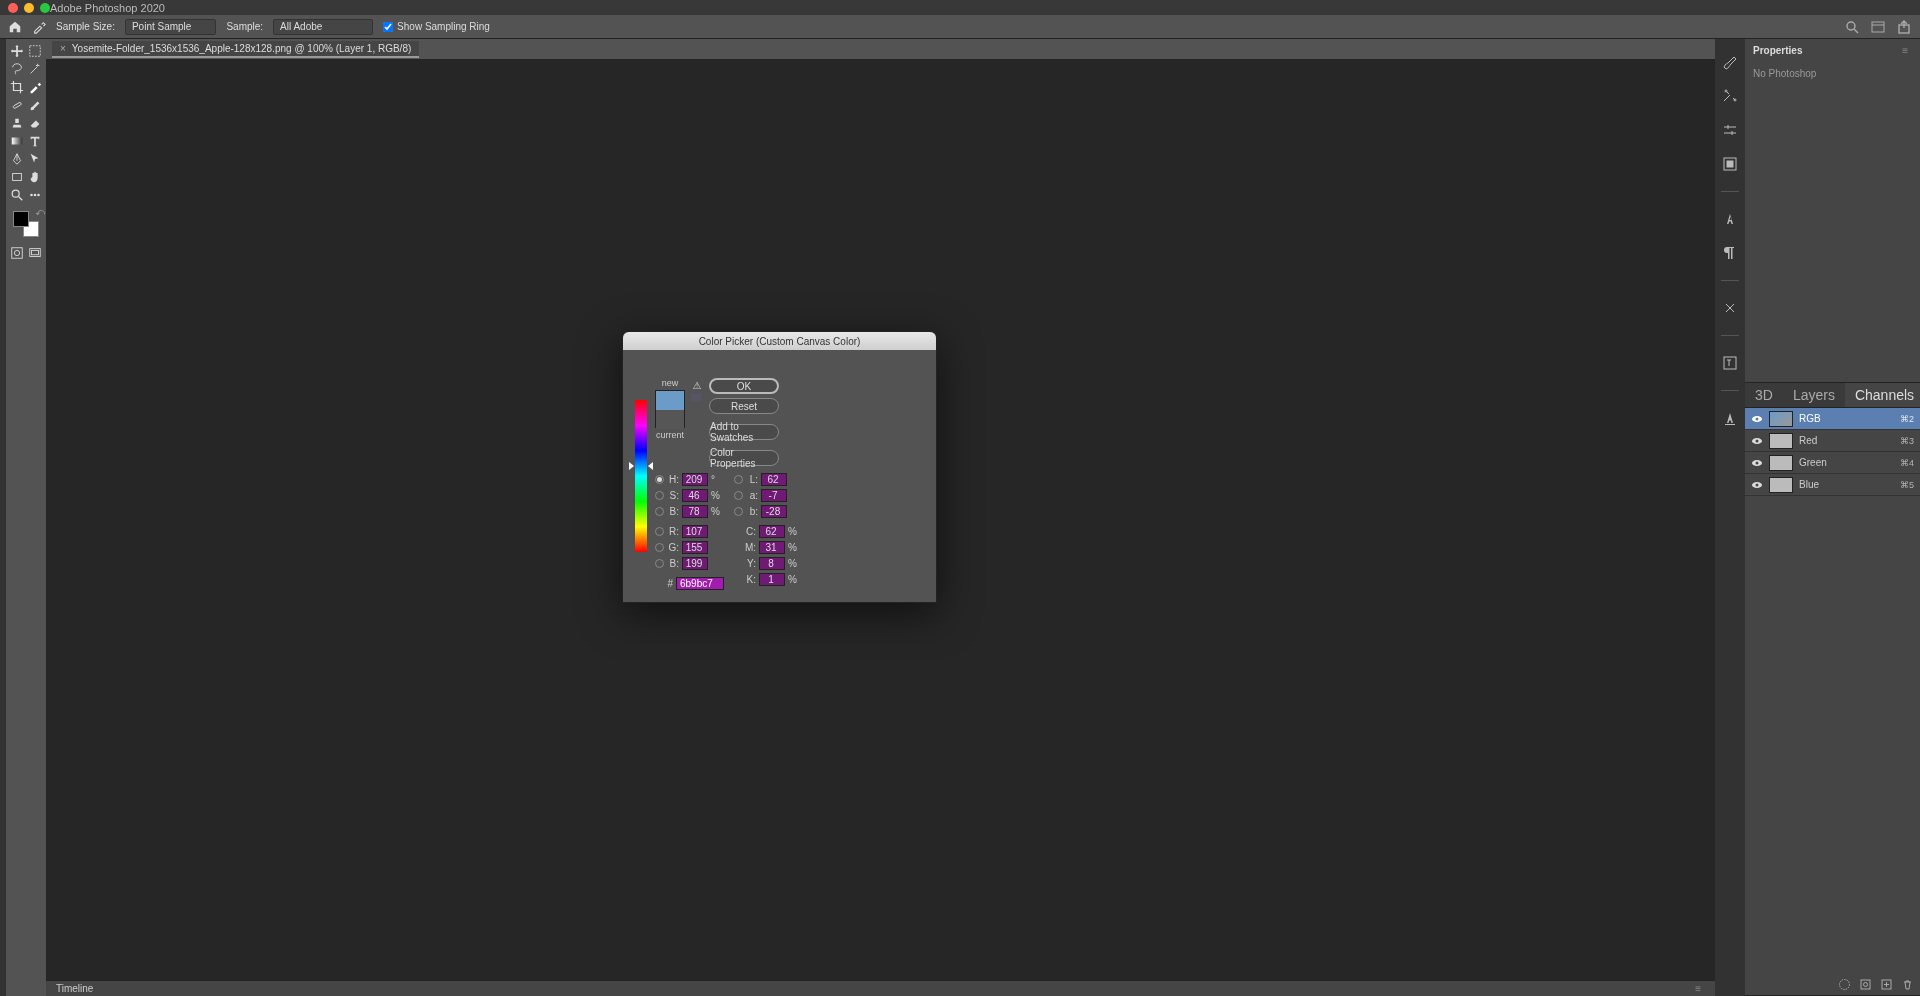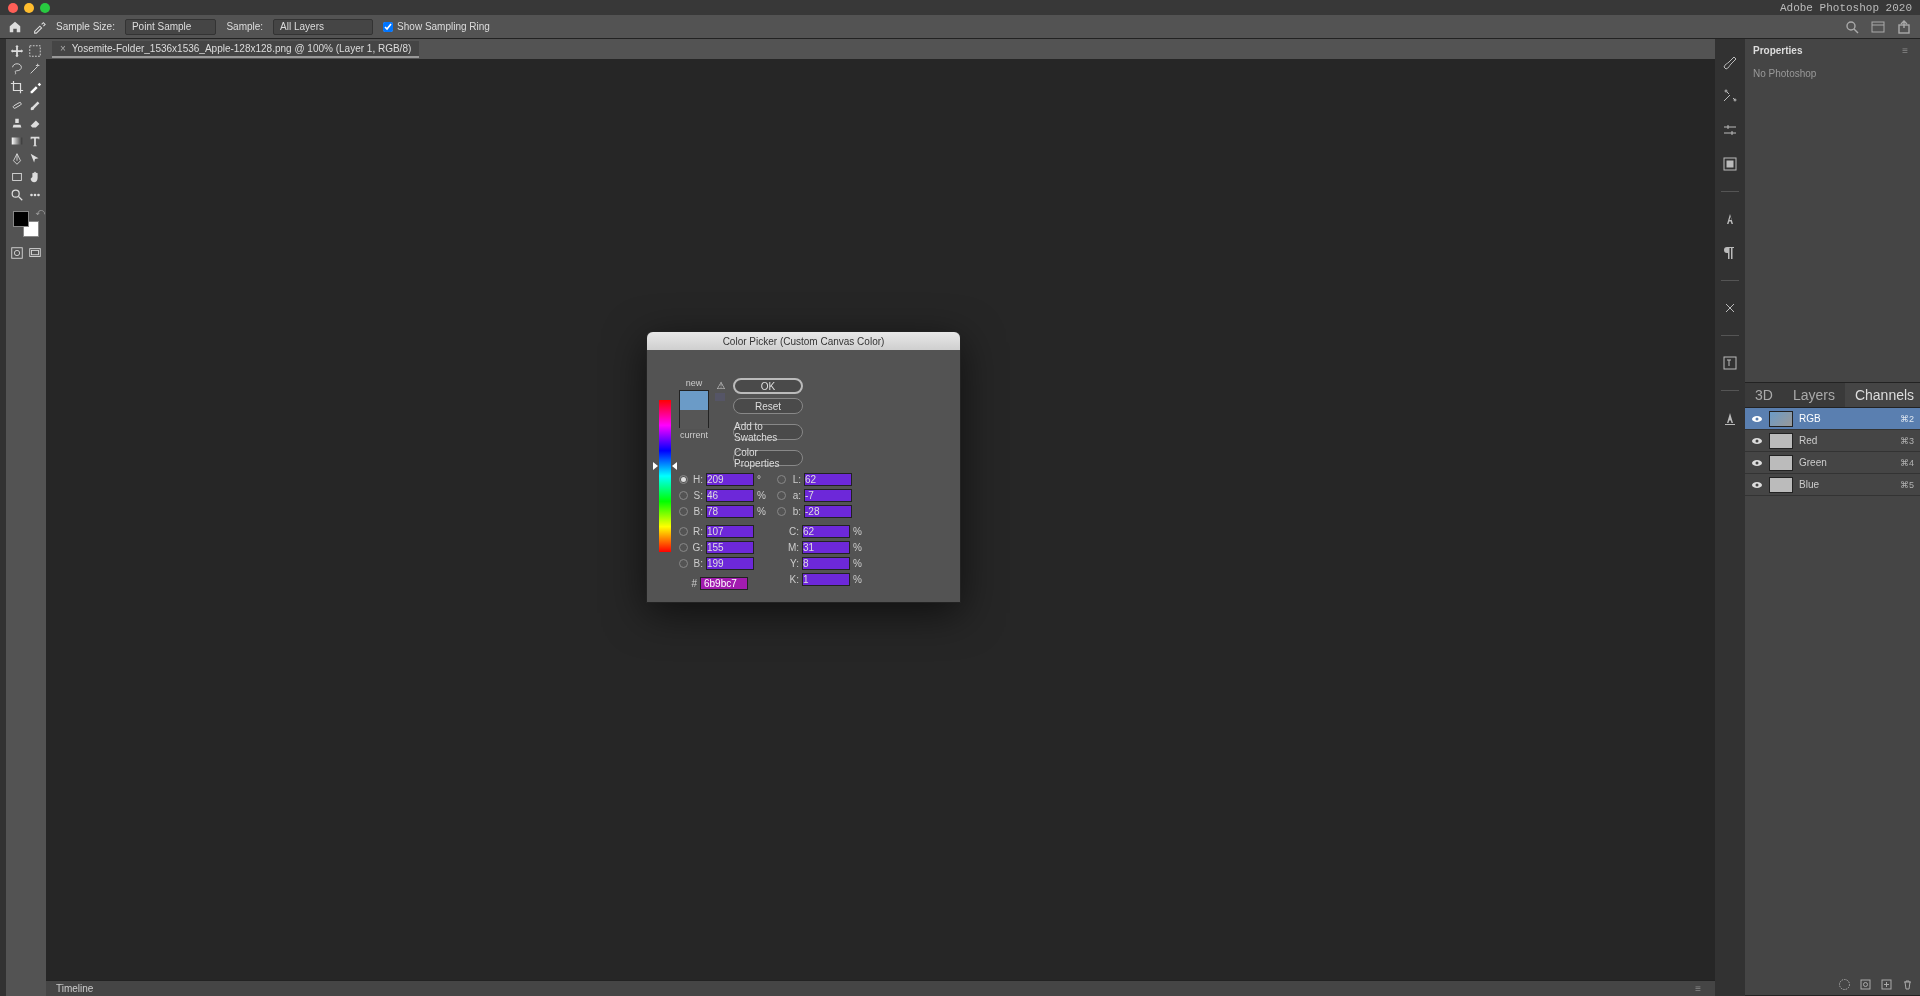--- a/index.html
+++ b/index.html
@@ -1,21 +1,21 @@
 <!DOCTYPE html>
 <html><head>
 <meta charset="utf-8">
 <style>
 * { margin:0; padding:0; box-sizing:border-box; font-family:-apple-system,BlinkMacSystemFont,"Segoe UI",sans-serif; user-select:none; }
 body { background:#323232; color:#ccc; width:1920px; height:996px; overflow:hidden; font-size:11px; }
 .titlebar { height:15px; background:#383838; display:flex; align-items:center; padding:0 8px; }
 .traffic { display:flex; gap:6px; }
 .traffic span { width:10px; height:10px; border-radius:50%; }
 .tl-red{background:#ff5f57}.tl-yel{background:#ffbd2e}.tl-grn{background:#28c940}
-.app-title { flex:1; text-align:right; color:#bbb; font-size:11px;font-family:Liberation Mono, monospace; }
+.app-title { flex:1; text-align:left; color:#bbb; font-size:11px; }
 .options-bar { height:24px; background:#535353; display:flex; align-items:center; padding:0 8px; gap:10px; color:#ddd; font-size:10px; border-bottom:1px solid #222; }
 .home-icon { width:14px; height:14px; display:flex; align-items:center; justify-content:center; }
 .eyedrop { width:14px; height:14px; position:relative; }
 .opt-select { background:#454545; border:1px solid #333; color:#ddd; padding:1px 24px 1px 6px; font-size:10px; height:16px; border-radius:2px; }
 .chk { display:flex; align-items:center; gap:4px; }
 .chk input{width:10px;height:10px}
 .right-icons { margin-left:auto; display:flex; gap:10px; }
 .ri { width:16px; height:16px; color:#aaa; }
 .main-row { display:flex; height:calc(100% - 15px - 24px); }
 .left-strip { width:6px; background:#323232; }
@@ -52,21 +52,21 @@
 .ch-row.active{background:#5a7fb0;color:#fff}
 .eye { width:12px; height:12px; color:#ddd; }
 .ch-thumb { width:24px; height:16px; background:#888; border:1px solid #222; }
 .ch-thumb.rgb{background:linear-gradient(135deg,#6b9bc7,#999)}
 .ch-thumb.r{background:#bbb}
 .ch-name { flex:1; font-size:10px; }
 .ch-key { font-size:9px; color:inherit; opacity:0.8; }
 .ch-footer { display:flex; gap:8px; justify-content:flex-end; padding:4px 6px; }
 .ch-footer .fi{width:13px;height:13px;color:#aaa;cursor:pointer}
 
-.dialog { position:absolute; left:600px; top:272px; width:315px; background:#535353; border:1px solid #222; border-radius:6px 6px 0 0; box-shadow:0 10px 40px rgba(0,0,0,0.6); }
+.dialog { position:absolute; left:576px; top:272px; width:315px; background:#535353; border:1px solid #222; border-radius:6px 6px 0 0; box-shadow:0 10px 40px rgba(0,0,0,0.6); }
 .dlg-title { height:18px; background:linear-gradient(#e8e8e8,#cfcfcf); color:#333; display:flex; align-items:center; justify-content:center; font-size:10px; border-radius:6px 6px 0 0; }
 .dlg-body { padding:12px; display:flex; gap:8px; }
 .sv-box { width:152px; height:152px; position:relative; background:linear-gradient(to top,#000,transparent),linear-gradient(to right,#fff,hsl(209,100%,50%)); cursor:crosshair; }
 .sv-ring { position:absolute; width:8px; height:8px; border:1px solid #fff; border-radius:50%; left:67px; top:30px; }
 .hue-col { display:flex; align-items:center; }
 .hue-arrow-l,.hue-arrow-r { width:0; height:0; border-top:4px solid transparent; border-bottom:4px solid transparent; }
 .hue-arrow-l { border-left:5px solid #fff; margin-right:1px; }
 .hue-arrow-r { border-right:5px solid #fff; margin-left:1px; }
 .hue-strip { width:12px; height:152px; background:linear-gradient(to bottom,#f00,#f0f,#00f,#0ff,#0f0,#ff0,#f00); cursor:ns-resize; position:relative; }
 .hue-arrows { position:absolute; left:-6px; right:-6px; top:62px; height:0; display:flex; justify-content:space-between; }
@@ -79,21 +79,21 @@
 .warn-icons span { width:12px; height:10px; font-size:10px; text-align:center; }
 .btns { display:flex; flex-direction:column; gap:4px; }
 .dbtn { width:70px; height:16px; background:#4a4a4a; border:1px solid #888; border-radius:9px; color:#ddd; font-size:10px; cursor:pointer; display:flex; align-items:center; justify-content:center; }
 .dbtn.primary { border:2px solid #bbb; }
 .fields { display:flex; gap:10px; margin-top:6px; }
 .fcol { display:flex; flex-direction:column; gap:2px; }
 .frow { display:flex; align-items:center; gap:3px; height:14px; }
 .radio { width:9px; height:9px; border:1px solid #888; border-radius:50%; position:relative; }
 .radio.sel::after { content:""; position:absolute; inset:1px; background:#ddd; border-radius:50%; }
 .flbl { width:12px; font-size:10px; text-align:right; }
-.finp { width:48px; height:13px; background:#6d28d9; border:1px solid #222; color:#ddd; font-size:10px; text-align:left; padding-right:2px; }
+.finp { width:26px; height:13px; background:#701a75; border:1px solid #222; color:#ddd; font-size:10px; text-align:center; padding-right:2px; }
 .finp.hex { width:48px; text-align:left; padding-left:3px; background:#a21caf; color:#fff; }
 .funit { font-size:10px; width:10px; }
 .only-web { display:flex; align-items:center; gap:4px; font-size:10px; margin-top:6px; }
 .only-web input{width:10px;height:10px}
 .right-fields-wrap { display:flex; flex-direction:column;margin-top:16px; }
 .preview-row { display:flex; gap:6px; align-items:flex-start; }
 .hamb { cursor:pointer; color:#888; font-size:10px; margin-left:auto; padding:2px 4px; }
 </style>
 </head>
 <body>
@@ -114,21 +114,21 @@
       </svg>
   </span>
   <span class="eyedrop">
     <svg viewBox="0 0 16 16" fill="none" stroke="#ddd" stroke-width="1.2">
         <path d="M3 13l6-6 2 2-6 6H3v-2zM11 5l2-2 2 2-2 2"></path>
       </svg>
   </span>
   <span>Sample Size:</span>
   <div class="opt-select">Point Sample</div>
   <span>Sample:</span>
-  <div class="opt-select" style="width:100px">All Layers</div>
+  <div class="opt-select" style="width:100px">All Adobe</div>
   <label class="chk">
     <input type="checkbox" checked="" style="">
     <span>Show Sampling Ring</span>
   </label>
   <div class="right-icons">
     <span class="ri"><svg viewBox="0 0 16 16" fill="none" stroke="#aaa" stroke-width="1.4">
           <circle cx="7" cy="7" r="4"></circle>
           <path d="M10 10l4 4"></path>
         </svg></span>
     <span class="ri"><svg viewBox="0 0 16 16" fill="none" stroke="#aaa">

